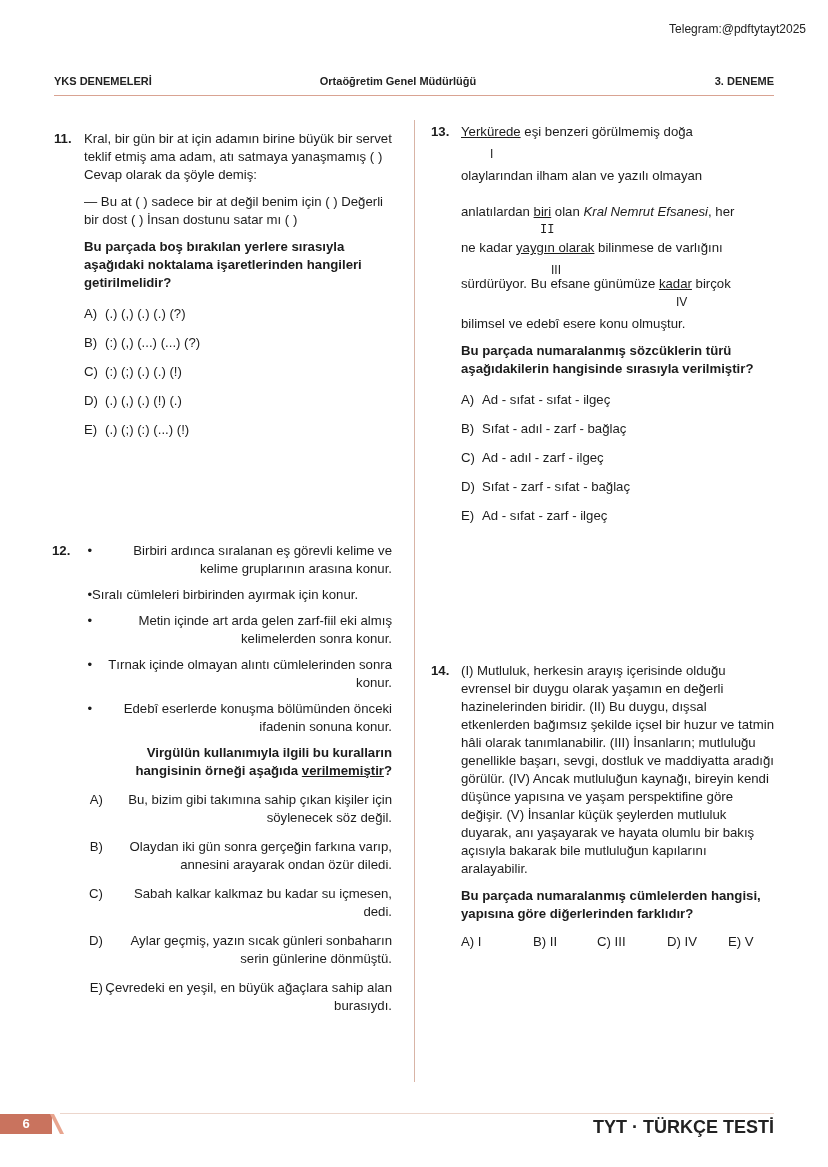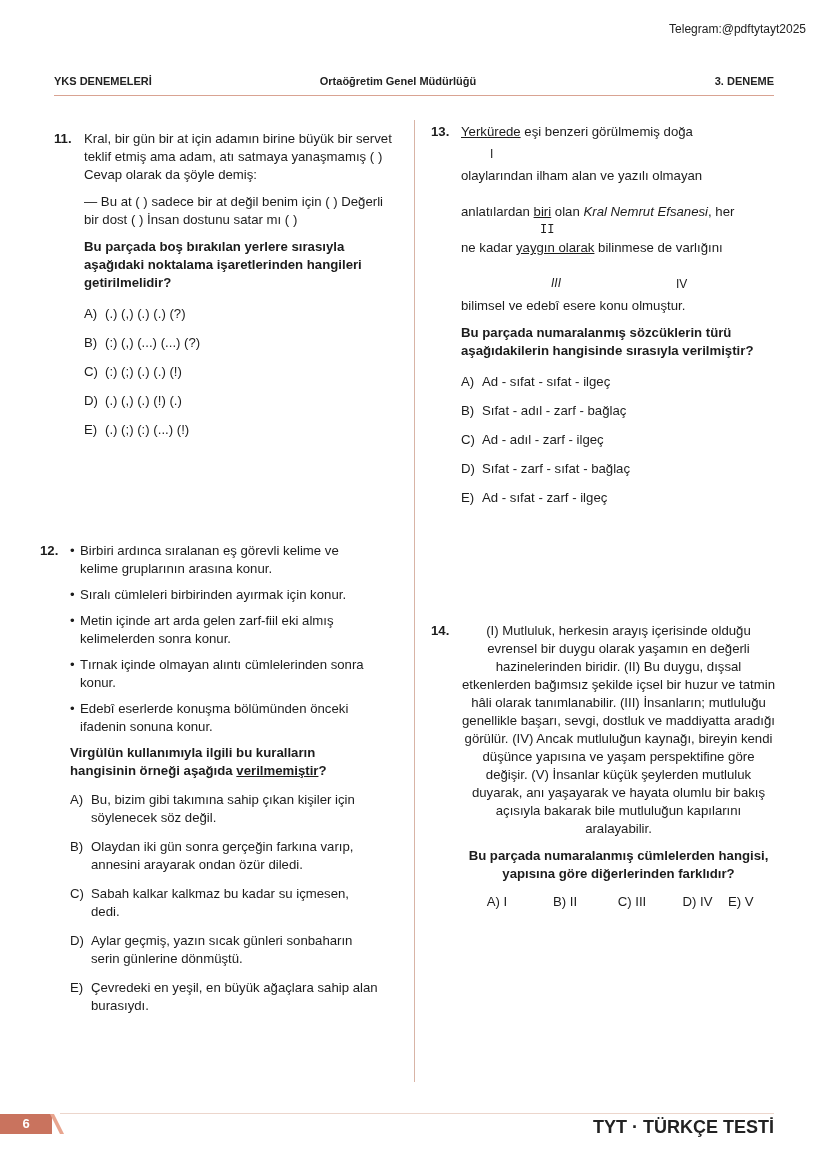--- a/index.html
+++ b/index.html
@@ -76,21 +76,21 @@
         <span class="lbl">D)</span>
         <span>(.) (,) (.) (!) (.)</span>
       </div>
     <div class="opt">
         <span class="lbl">E)</span>
         <span>(.) (;) (:) (...) (!)</span>
       </div>
   </div>
 </div>
 
-<div class="q" style="left:40px; top:542px; width:340px;">
+<div class="q" style="left:52px; top:542px; width:340px;text-align:right;">
   <span class="qnum">12.</span>
   <div class="qbody">
     <div class="bullet">
         <span class="dot">•</span>
         <span>Birbiri ardınca sıralanan eş görevli kelime ve kelime gruplarının arasına konur.</span>
       </div>
     <div class="bullet">
         <span class="dot">•</span>
         <span>Sıralı cümleleri birbirinden ayırmak için konur.</span>
       </div>
@@ -138,22 +138,23 @@
         <span class="roman" style="left:29px;top:4px;">I</span>
       </div>
     <div class="q13line">olaylarından ilham alan ve yazılı olmayan</div>
     <div style="height:18px"></div>
     <div class="q13line"><span>anlatılardan </span><span class="u">biri</span><span> olan </span><span class="i">Kral Nemrut Efsanesi</span><span>, her</span></div>
     <div style="position:relative;height:18px;">
         <span class="roman" style="left:79px;top:0px;font-family:Liberation Mono, monospace;">II</span>
       </div>
     <div class="q13line"><span>ne kadar </span><span class="u">yaygın olarak</span><span> bilinmese de varlığını</span></div>
     <div style="position:relative;height:18px;">
-        <span class="roman" style="left:90px;top:17px;font-style:italic;">III</span>
-      </div>
+        <span class="roman" style="left:90px;top:4px;">III</span>
+      </div>
+    <div class="q13line"><span>sürdürüyor. Bu efsane günümüze </span><span class="u">kadar</span><span> birçok</span></div>
     <div style="position:relative;height:22px;">
         <span class="roman" style="left:215px;top:0px;">IV</span>
       </div>
     <div class="q13line">bilimsel ve edebî esere konu olmuştur.</div>
     <div class="gap8"></div>
     <p class="p bold">Bu parçada numaralanmış sözcüklerin türü aşağıdakilerin hangisinde sırasıyla verilmiştir?</p>
     <div style="height:2px"></div>
     <div class="opt">
         <span class="lbl">A)</span>
         <span>Ad - sıfat - sıfat - ilgeç</span>
@@ -170,21 +171,21 @@
         <span class="lbl">D)</span>
         <span>Sıfat - zarf - sıfat - bağlaç</span>
       </div>
     <div class="opt">
         <span class="lbl">E)</span>
         <span>Ad - sıfat - zarf - ilgeç</span>
       </div>
   </div>
 </div>
 
-<div class="q" style="left:431px; top:622px; width:345px;text-align:center;">
+<div class="q" style="left:431px; top:662px; width:345px;">
   <span class="qnum">14.</span>
   <div class="qbody">
     <p class="p">(I) Mutluluk, herkesin arayış içerisinde olduğu evrensel bir duygu olarak yaşamın en değerli hazinelerinden biridir. (II) Bu duygu, dışsal etkenlerden bağımsız şekilde içsel bir huzur ve tatmin hâli olarak tanımlanabilir. (III) İnsanların; mutluluğu genellikle başarı, sevgi, dostluk ve maddiyatta aradığı görülür. (IV) Ancak mutluluğun kaynağı, bireyin kendi düşünce yapısına ve yaşam perspektifine göre değişir. (V) İnsanlar küçük şeylerden mutluluk duyarak, anı yaşayarak ve hayata olumlu bir bakış açısıyla bakarak bile mutluluğun kapılarını aralayabilir.</p>
     <div class="gap8"></div>
     <p class="p bold">Bu parçada numaralanmış cümlelerden hangisi, yapısına göre diğerlerinden farklıdır?</p>
     <div class="opt-row">
       <span style="width:72px">A) I</span>
       <span style="width:64px">B) II</span>
       <span style="width:70px">C) III</span>
       <span style="width:61px">D) IV</span>

